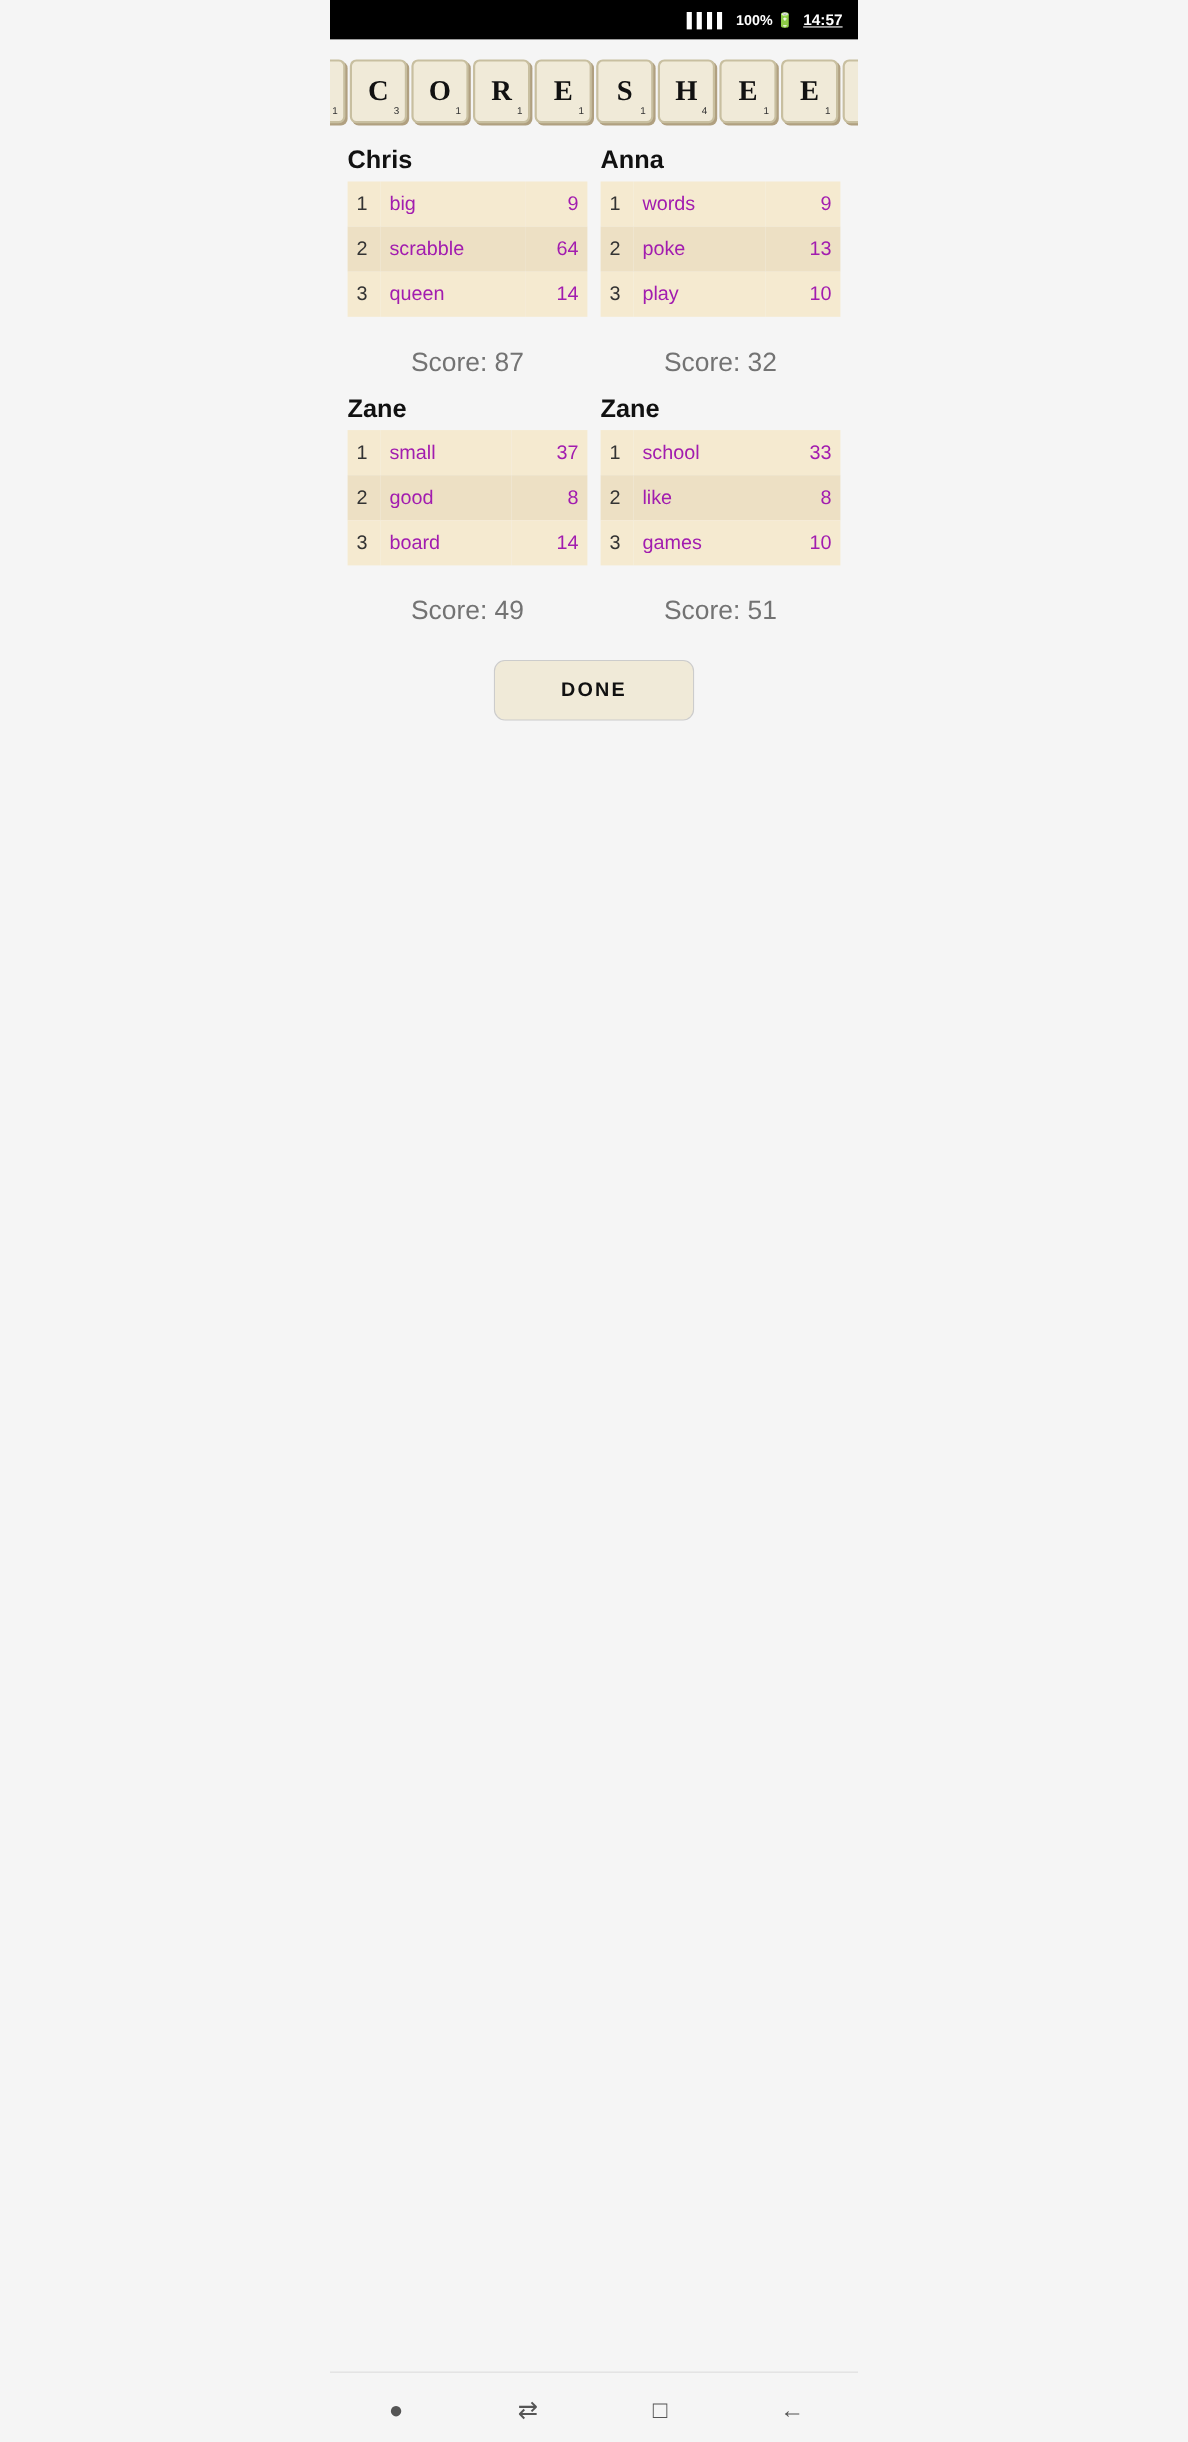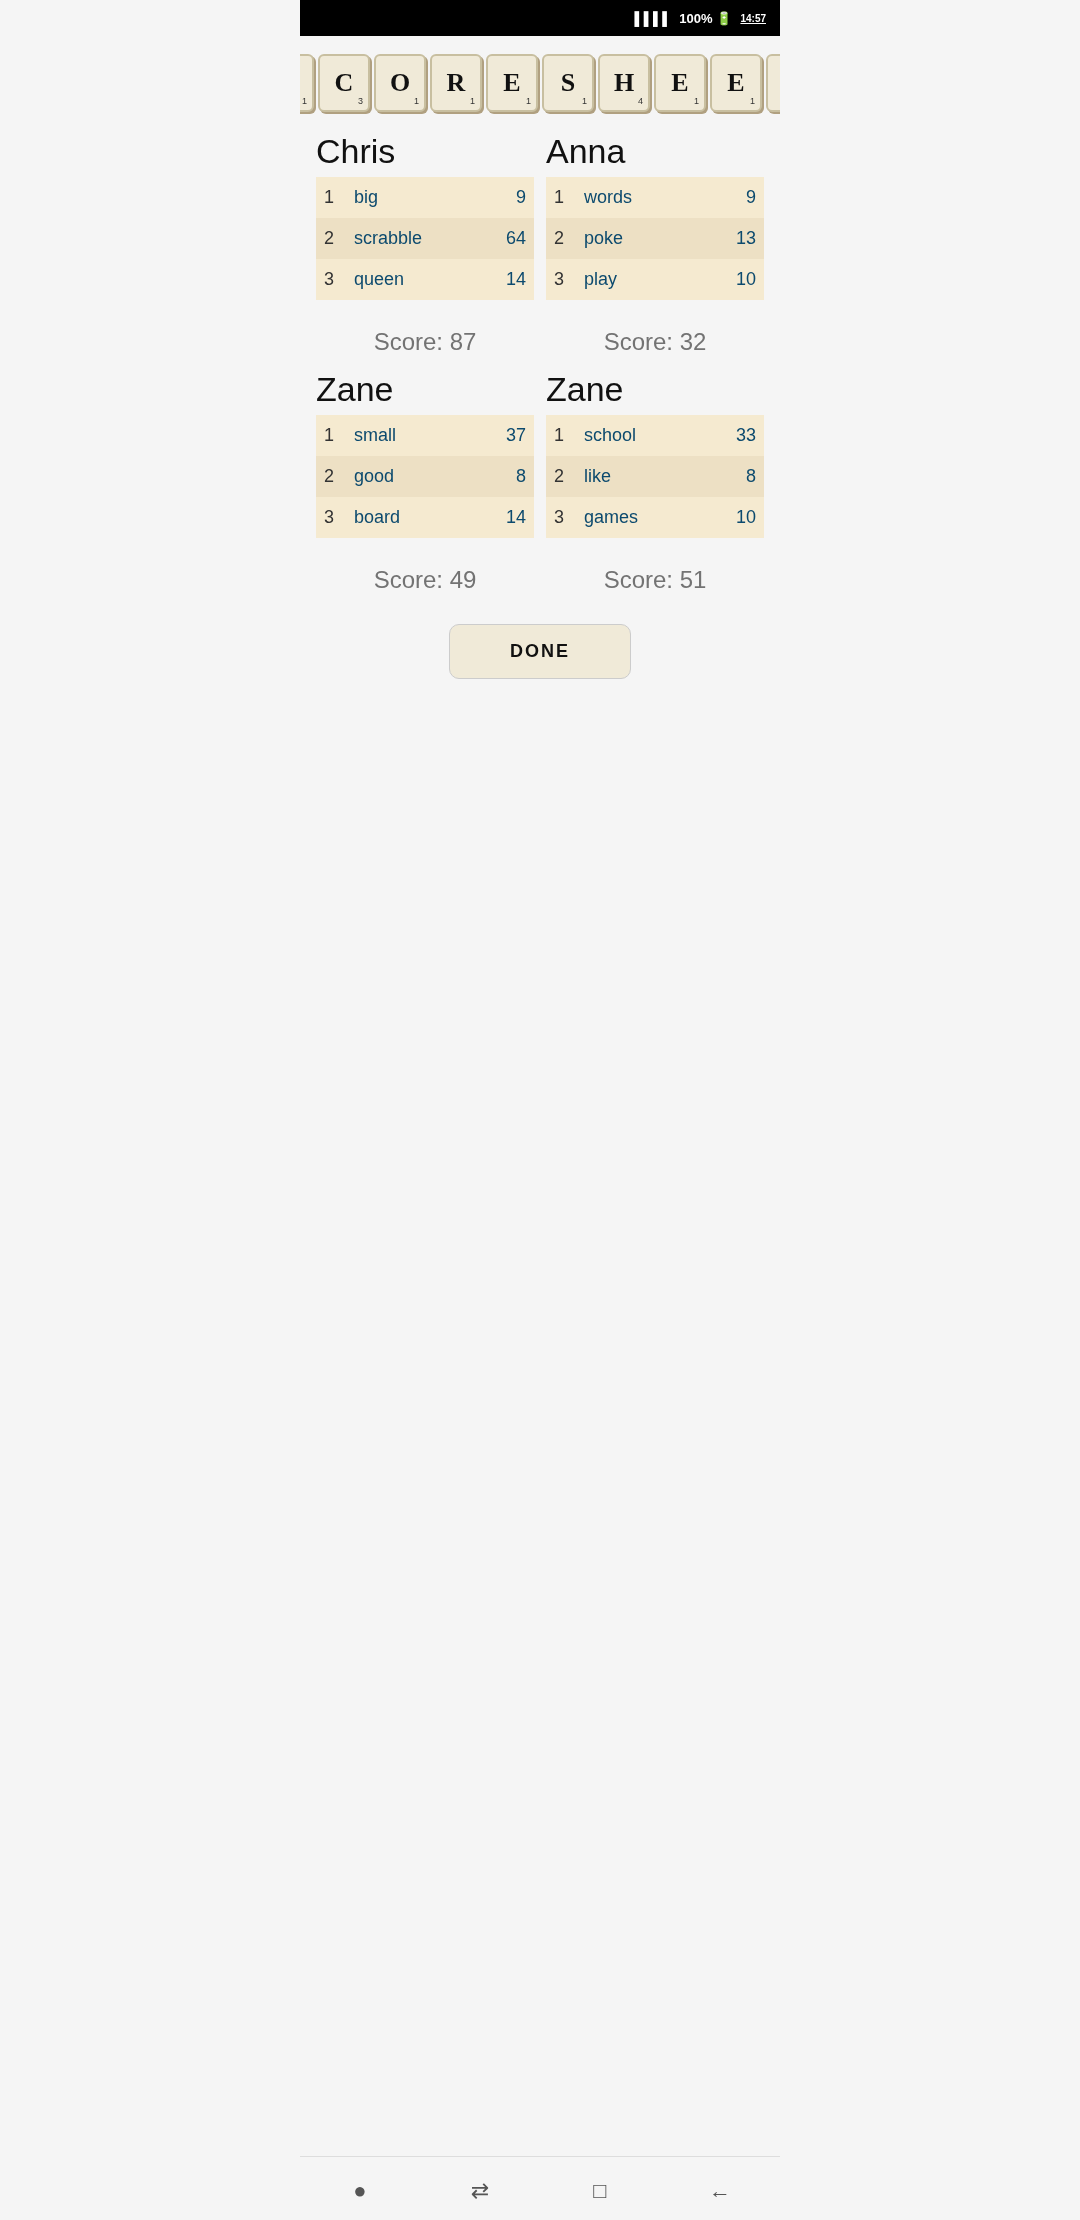--- a/index.html
+++ b/index.html
@@ -23,21 +23,21 @@
       font-size: 13px;
       display: flex;
       justify-content: flex-end;
       align-items: center;
       padding: 6px 14px;
       gap: 8px;
       height: 36px;
     }
     .status-bar .signal { font-size: 13px; }
     .status-bar .battery { font-size: 13px; font-weight: bold; }
-    .status-bar .time { font-size: 10px; font-weight: bold; text-decoration: underline; }
+    .status-bar .time { font-size: 14px; font-weight: bold; text-decoration: underline; }
 
     
     .title-area {
       background: #f5f5f5;
       padding: 18px 20px 10px 20px;
       display: flex;
       justify-content: center;
     }
     .tile-row {
       display: flex;
@@ -82,42 +82,42 @@
       display: grid;
       grid-template-columns: 1fr 1fr;
       gap: 0 12px;
     }
 
     .player-section {
       margin-bottom: 10px;
     }
 
     .player-name {
-      font-size: 34px;
-      font-weight: normal;
+      font-size: 23px;
+      font-weight: bold;
       color: #111;
       margin-bottom: 6px;
     }
 
     .score-table {
       width: 100%;
       border-collapse: collapse;
     }
 
     .score-table tr {
       background: #f5ead0;
     }
     .score-table tr:nth-child(even) {
       background: #ede0c4;
     }
 
     .score-table td {
       padding: 10px 8px;
       font-size: 18px;
-      color: #0c4a6e;
+      color: #a21caf;
     }
     .score-table td:first-child {
       width: 30px;
       color: #333;
     }
     .score-table td:last-child {
       text-align: right;
       font-weight: normal;
     }
 

